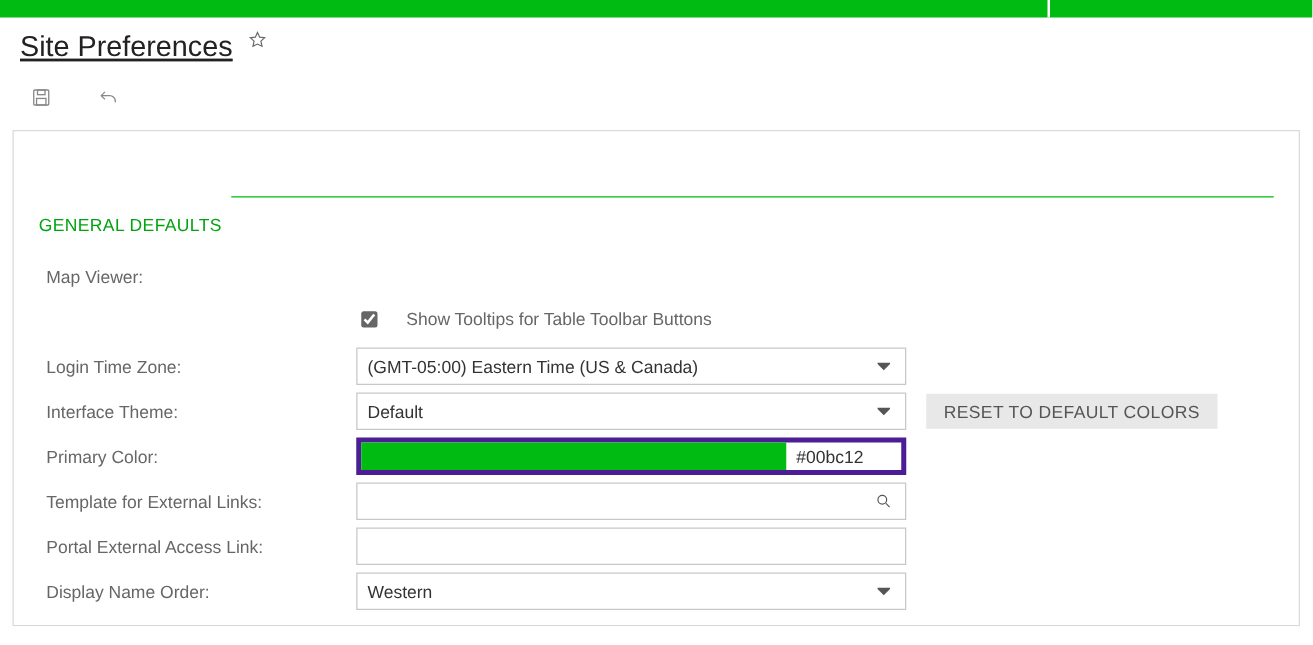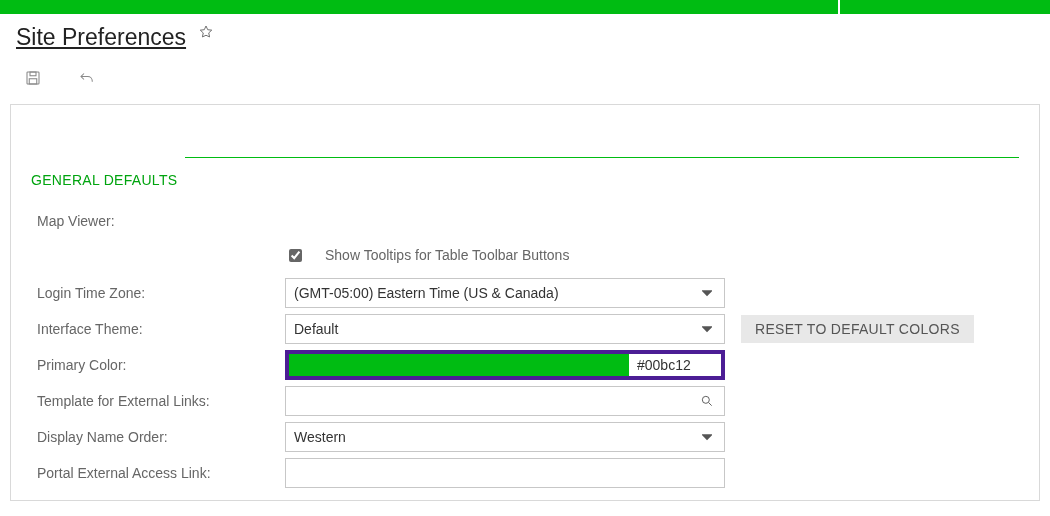--- a/index.html
+++ b/index.html
@@ -229,35 +229,35 @@
           <svg viewBox="0 0 24 24">
               <circle cx="10" cy="10" r="6"></circle>
               <path d="M15 15l5 5"></path>
             </svg>
         </span>
       </div>
     </div>
   </div>
 
   <div class="form-row">
+    <div class="form-label">Portal External Access Link:</div>
+    <div class="control-cell">
+      <div class="text-input">
+        <span class="value"></span>
+      </div>
+    </div>
+  </div>
+
+  <div class="form-row">
     <div class="form-label">Display Name Order:</div>
     <div class="control-cell">
       <div class="select">
         <span class="value">Western</span>
         <span class="picker-icon caret-icon">
           <svg viewBox="0 0 10 10">
               <path d="M1 3l4 4 4-4z"></path>
             </svg>
         </span>
       </div>
     </div>
   </div>
 
-  <div class="form-row">
-    <div class="form-label">Portal External Access Link:</div>
-    <div class="control-cell">
-      <div class="text-input">
-        <span class="value"></span>
-      </div>
-    </div>
-  </div>
-
 </div>
 
 </body></html>

